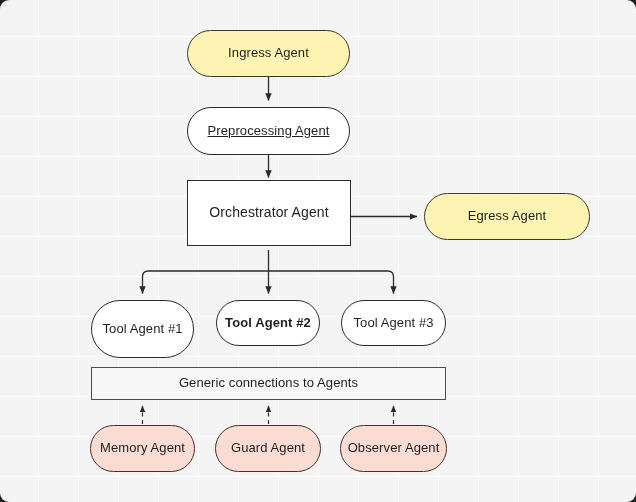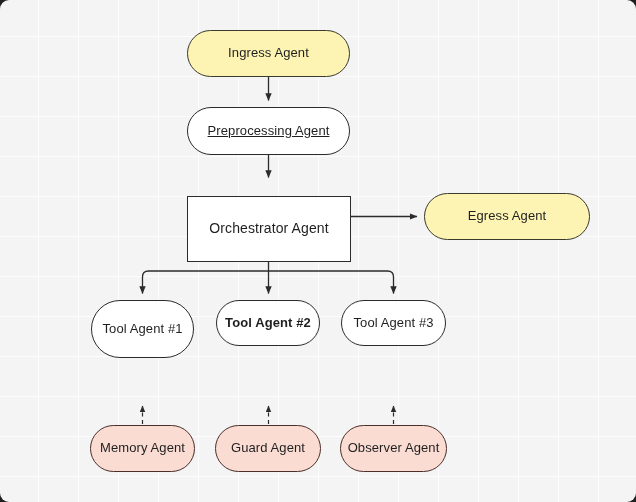--- a/index.html
+++ b/index.html
@@ -102,40 +102,43 @@
   </svg>
 
   <div class="node shape-stadium fill-yellow" id="node-ingress" style="left: 187px; top: 30px; width: 163px; height: 47px; background: rgb(253, 244, 180); border-color: rgb(58, 58, 46);">
     <span class="node-label">Ingress Agent</span>
   </div>
 
   <div class="node shape-rounded fill-white" id="node-preprocessing" style="left: 187px; top: 107px; width: 163px; height: 48px; background: rgb(255, 255, 255); border-color: rgb(43, 43, 43);">
     <span class="node-label">Preprocessing Agent</span>
   </div>
 
-  <div class="node shape-rect fill-white node-orchestrator" id="node-orchestrator" style="left: 187px; top: 196px; width: 164px; height: 66px; background: rgb(255, 255, 255); border-color: rgb(43, 43, 43);">
+  <div class="node shape-rect fill-white node-orchestrator" id="node-orchestrator" style="left: 187px; top: 180px; width: 164px; height: 66px; background: rgb(255, 255, 255); border-color: rgb(43, 43, 43);">
     <span class="node-label">Orchestrator Agent</span>
   </div>
 
   <div class="node shape-stadium fill-yellow" id="node-egress" style="left: 424px; top: 193px; width: 166px; height: 47px; background: rgb(253, 244, 180); border-color: rgb(58, 58, 46);">
     <span class="node-label">Egress Agent</span>
   </div>
 
   <div class="node shape-stadium fill-white" id="node-tool1" style="left: 91px; top: 300px; width: 103px; height: 58px; background: rgb(255, 255, 255); border-color: rgb(43, 43, 43);">
     <span class="node-label">Tool Agent #1</span>
   </div>
 
   <div class="node shape-stadium fill-white" id="node-tool2" style="left: 216px; top: 300px; width: 104px; height: 46px; background: rgb(255, 255, 255); border-color: rgb(43, 43, 43); font-weight: bold;">
     <span class="node-label">Tool Agent #2</span>
   </div>
 
   <div class="node shape-stadium fill-white" id="node-tool3" style="left: 341px; top: 300px; width: 105px; height: 46px; background: rgb(255, 255, 255); border-color: rgb(43, 43, 43);">
     <span class="node-label">Tool Agent #3</span>
   </div>
 
+  <div class="node shape-rect fill-plain" id="node-generic" style="left: 91px; top: 367px; width: 355px; height: 33px; background: rgb(247, 247, 247); border-color: rgb(76, 76, 76);">
+    <span class="node-label">Generic connections to Agents</span>
+  </div>
 
   <div class="node shape-stadium fill-pink" id="node-memory" style="left: 90px; top: 425px; width: 105px; height: 47px; background: rgb(250, 220, 211); border-color: rgb(74, 47, 42);">
     <span class="node-label">Memory Agent</span>
   </div>
 
   <div class="node shape-stadium fill-pink" id="node-observer" style="left: 340px; top: 425px; width: 107px; height: 47px; background: rgb(250, 220, 211); border-color: rgb(74, 47, 42);">
     <span class="node-label">Observer Agent</span>
   </div>
 
   <div class="node shape-stadium fill-pink" id="node-guard" style="left: 215px; top: 425px; width: 106px; height: 47px; background: rgb(250, 220, 211); border-color: rgb(74, 47, 42);">

